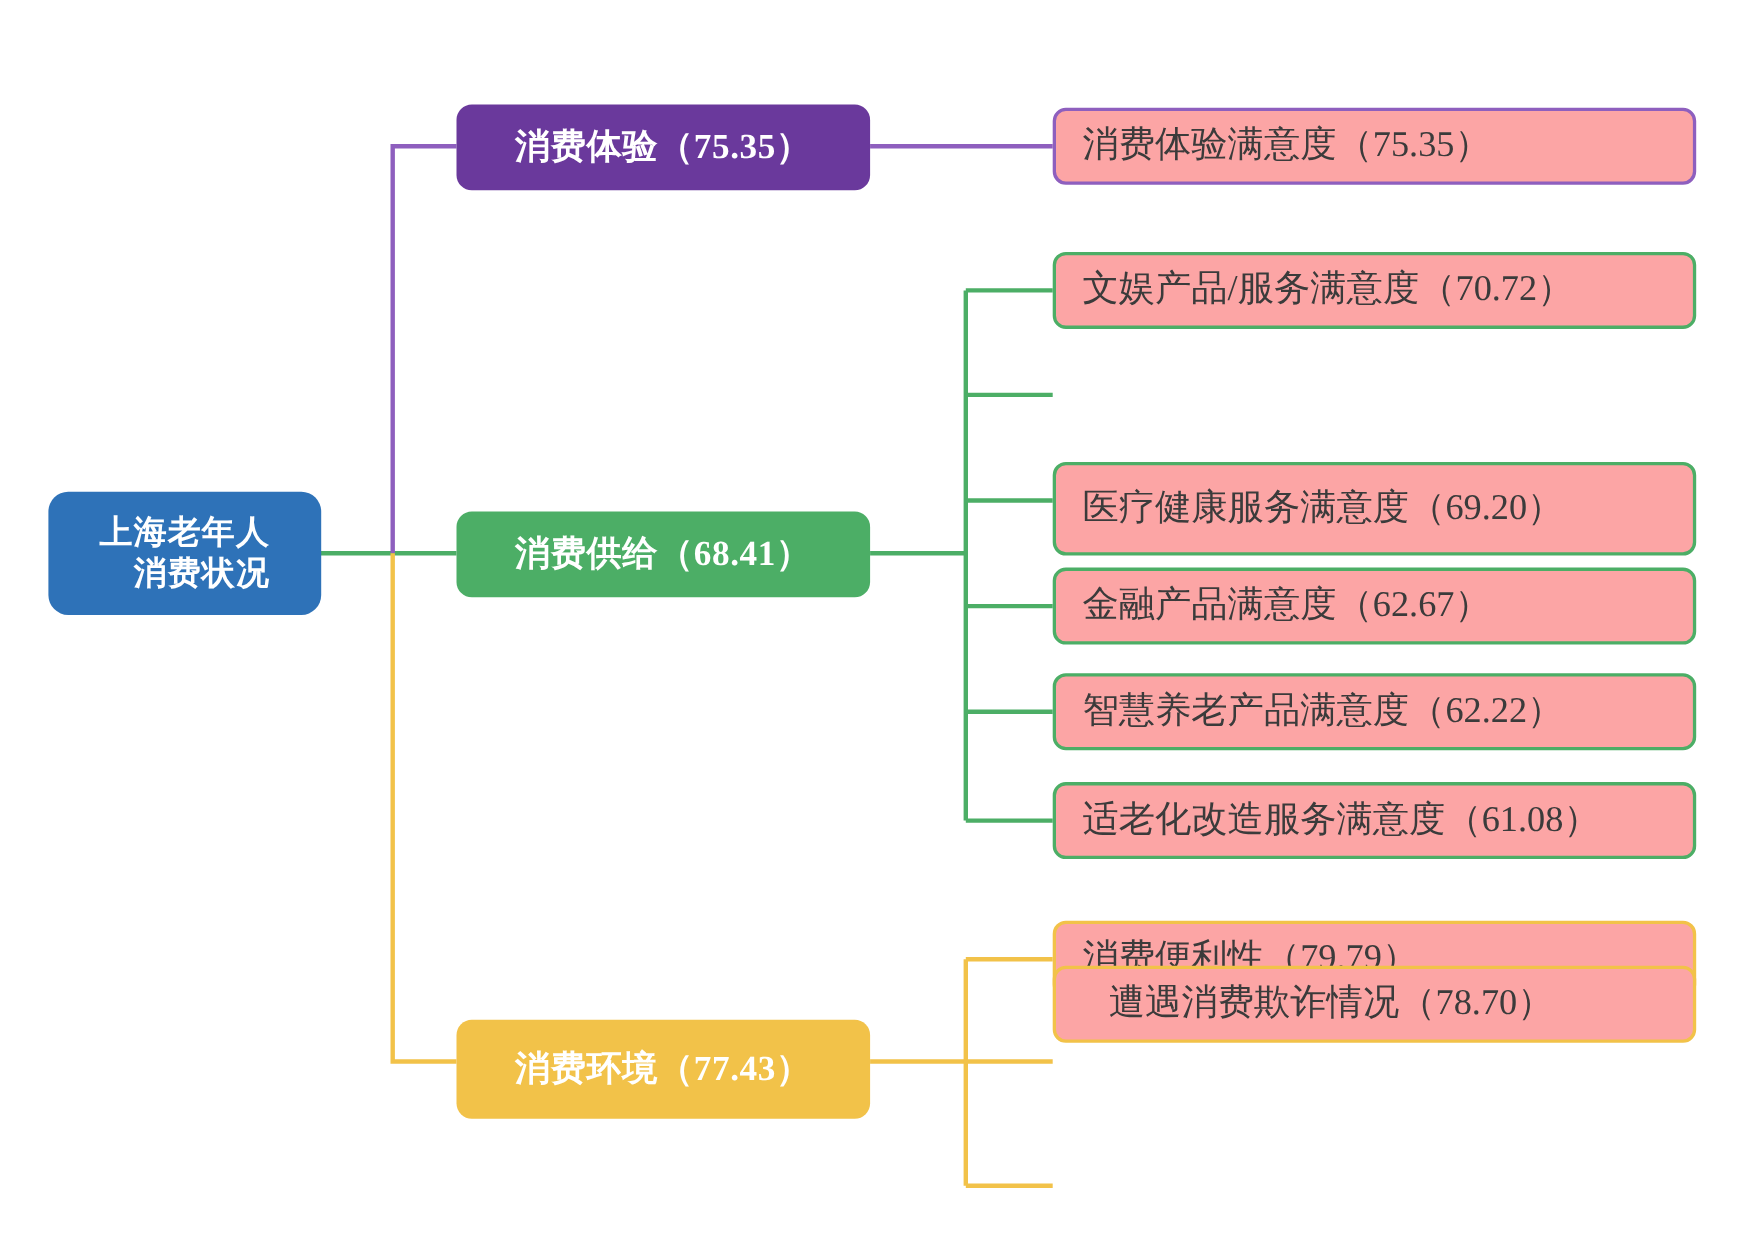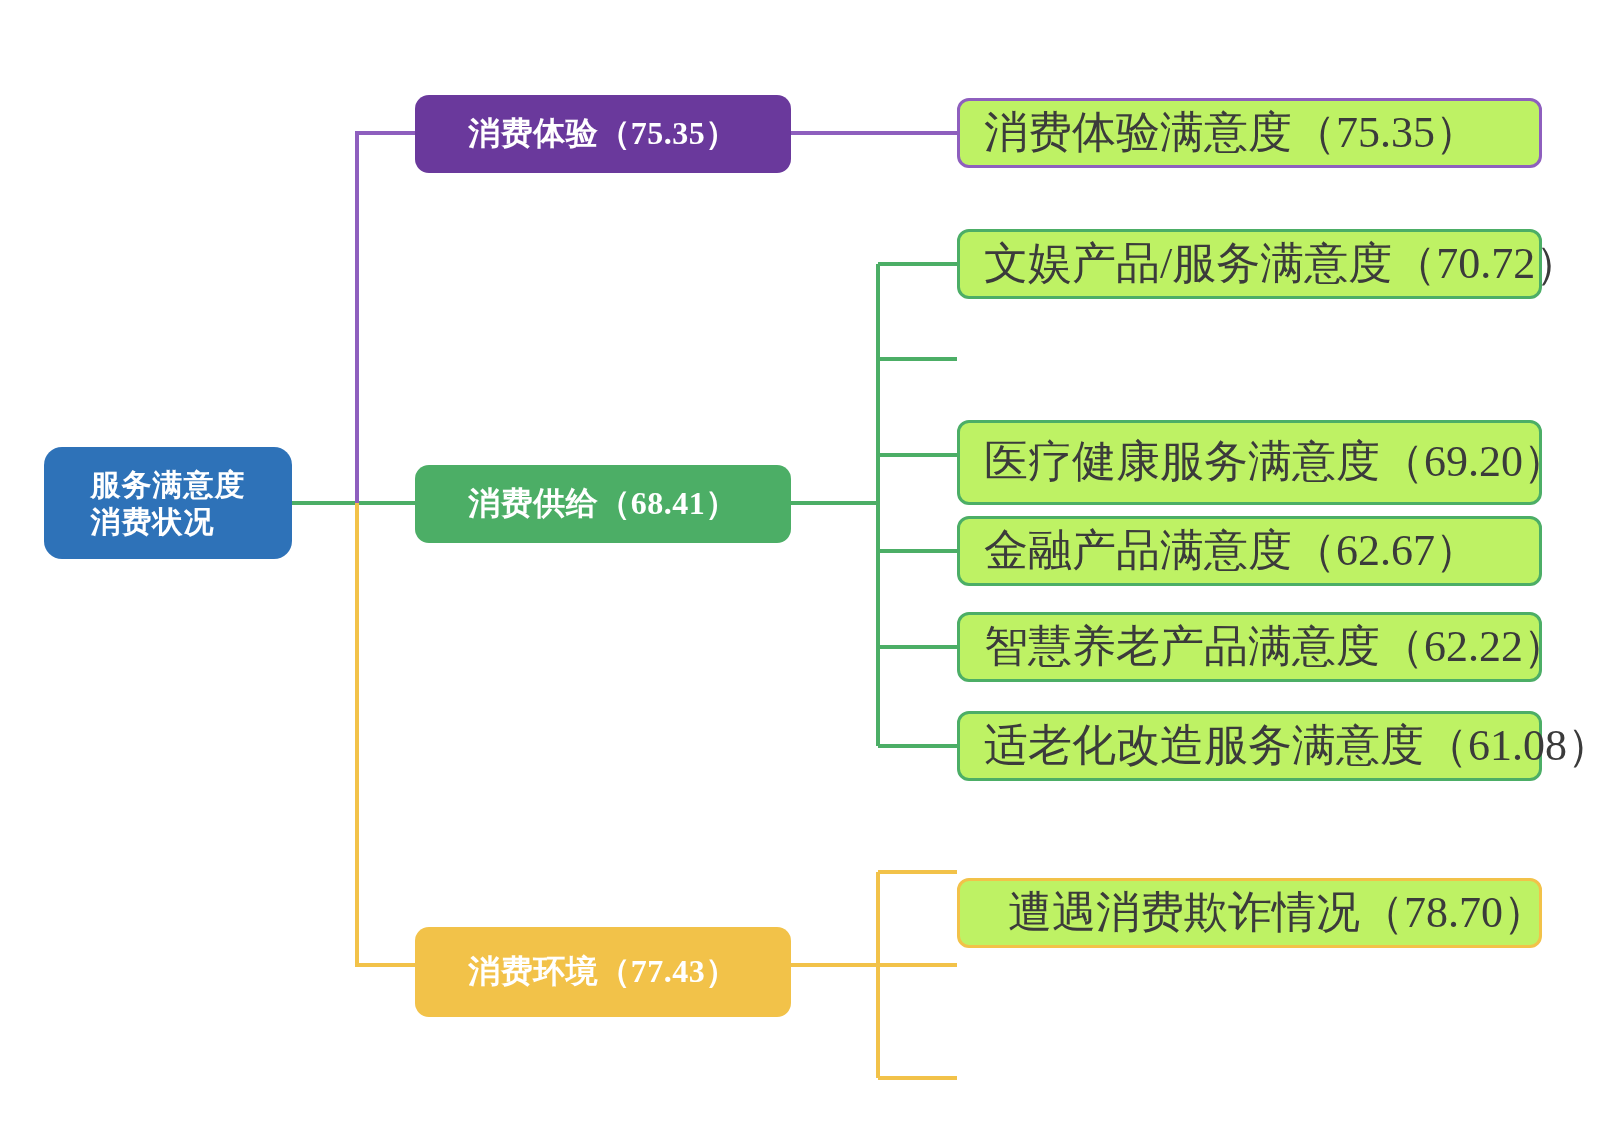--- a/index.html
+++ b/index.html
@@ -28,48 +28,48 @@
 
   
   .node-filled {
     position: absolute;
     box-sizing: border-box;
     border-radius: 14px;
     color: #ffffff;
     display: flex;
     align-items: center;
     justify-content: center;
-    text-align: left;
+    text-align: right;
     font-weight: bold;
     line-height: 1.24;
     letter-spacing: 0.5px;
     z-index: 3;
   }
   .root-node {
     font-size: 30px;
     border-radius: 18px;
     letter-spacing: 1px;
   }
   .branch-node {
     font-size: 32px;
   }
 
   
   .node-leaf {
     position: absolute;
     box-sizing: border-box;
-    background: #bef264;
+    background: #fca5a5;
     border-radius: 12px;
     border-style: solid;
     border-width: 3px;
     display: flex;
     align-items: center;
     justify-content: flex-start;
     color: #3b3b3b;
-    font-size: 44px;
+    font-size: 33px;
     padding-left: 24px;
     line-height: 1.2;
     white-space: nowrap;
     z-index: 3;
   }
 </style>
 </head>
 <body>
 
 <div id="canvas">
@@ -97,21 +97,21 @@
       <path d="M791 965 L878 965" stroke="#F2C249" stroke-width="4"></path>
       <path d="M878 872 L878 1078" stroke="#F2C249" stroke-width="4"></path>
       <path d="M878 872 L957 872" stroke="#F2C249" stroke-width="4"></path>
       <path d="M878 965 L957 965" stroke="#F2C249" stroke-width="4"></path>
       <path d="M878 1078 L957 1078" stroke="#F2C249" stroke-width="4"></path>
     </g>
   </svg>
 
   <div class="node-filled root-node" style="left:44px; top:447px; width:248px; height:112px; background:#2E72B8;">
     <div style="display:flex;flex-direction:column;">
-      <span>服务满意度</span>
+      <span>上海老年人</span>
       <span>消费状况</span>
     </div>
   </div>
 
   <div class="node-filled branch-node" style="left:415px; top:95px; width:376px; height:78px; background:#6A399C;">
     <span>消费体验（75.35）</span>
   </div>
 
   <div class="node-filled branch-node" style="left:415px; top:465px; width:376px; height:78px; background:#4CAE66;">
     <span>消费供给（68.41）</span>
@@ -139,19 +139,22 @@
   </div>
 
   <div class="node-leaf" style="left:957px; top:612px; width:585px; height:70px; border-color:#4CAE66;">
     <span>智慧养老产品满意度（62.22）</span>
   </div>
 
   <div class="node-leaf" style="left:957px; top:711px; width:585px; height:70px; border-color:#4CAE66;">
     <span>适老化改造服务满意度（61.08）</span>
   </div>
 
+  <div class="node-leaf" style="left:957px; top:837px; width:585px; height:70px; border-color:#F2C249;">
+    <span>消费便利性（79.79）</span>
+  </div>
 
   <div class="node-leaf" style="left:957px; top:878px; width:585px; height:70px; border-color:#F2C249;padding-left:48px;">
     <span>遭遇消费欺诈情况（78.70）</span>
   </div>
 
 
 </div>
 
 </body></html>

